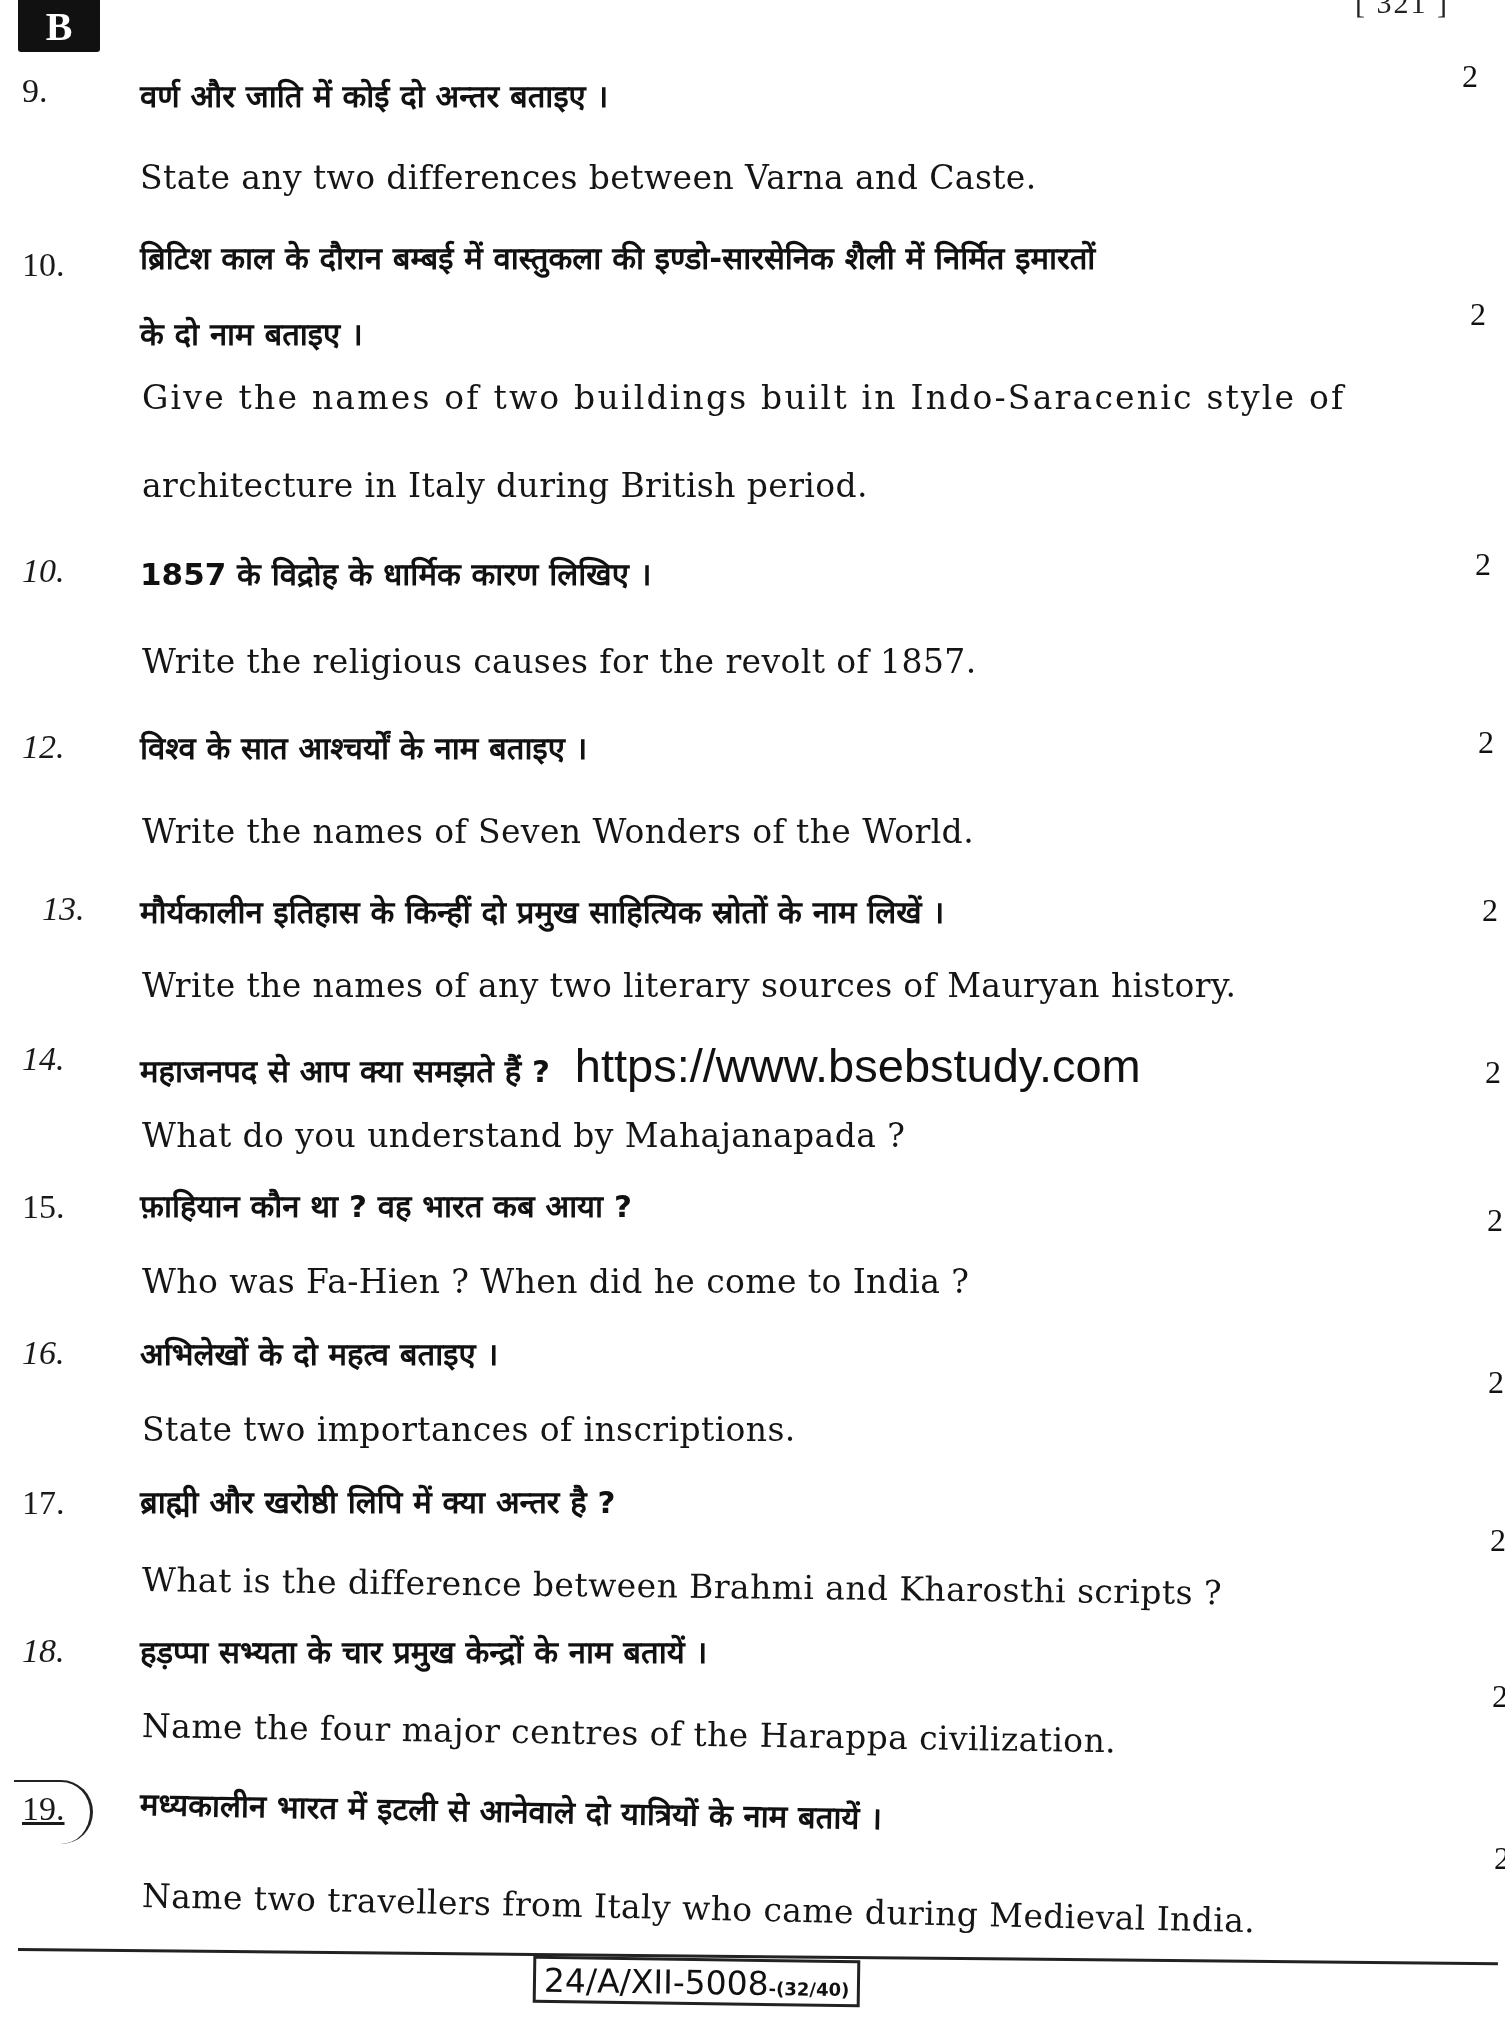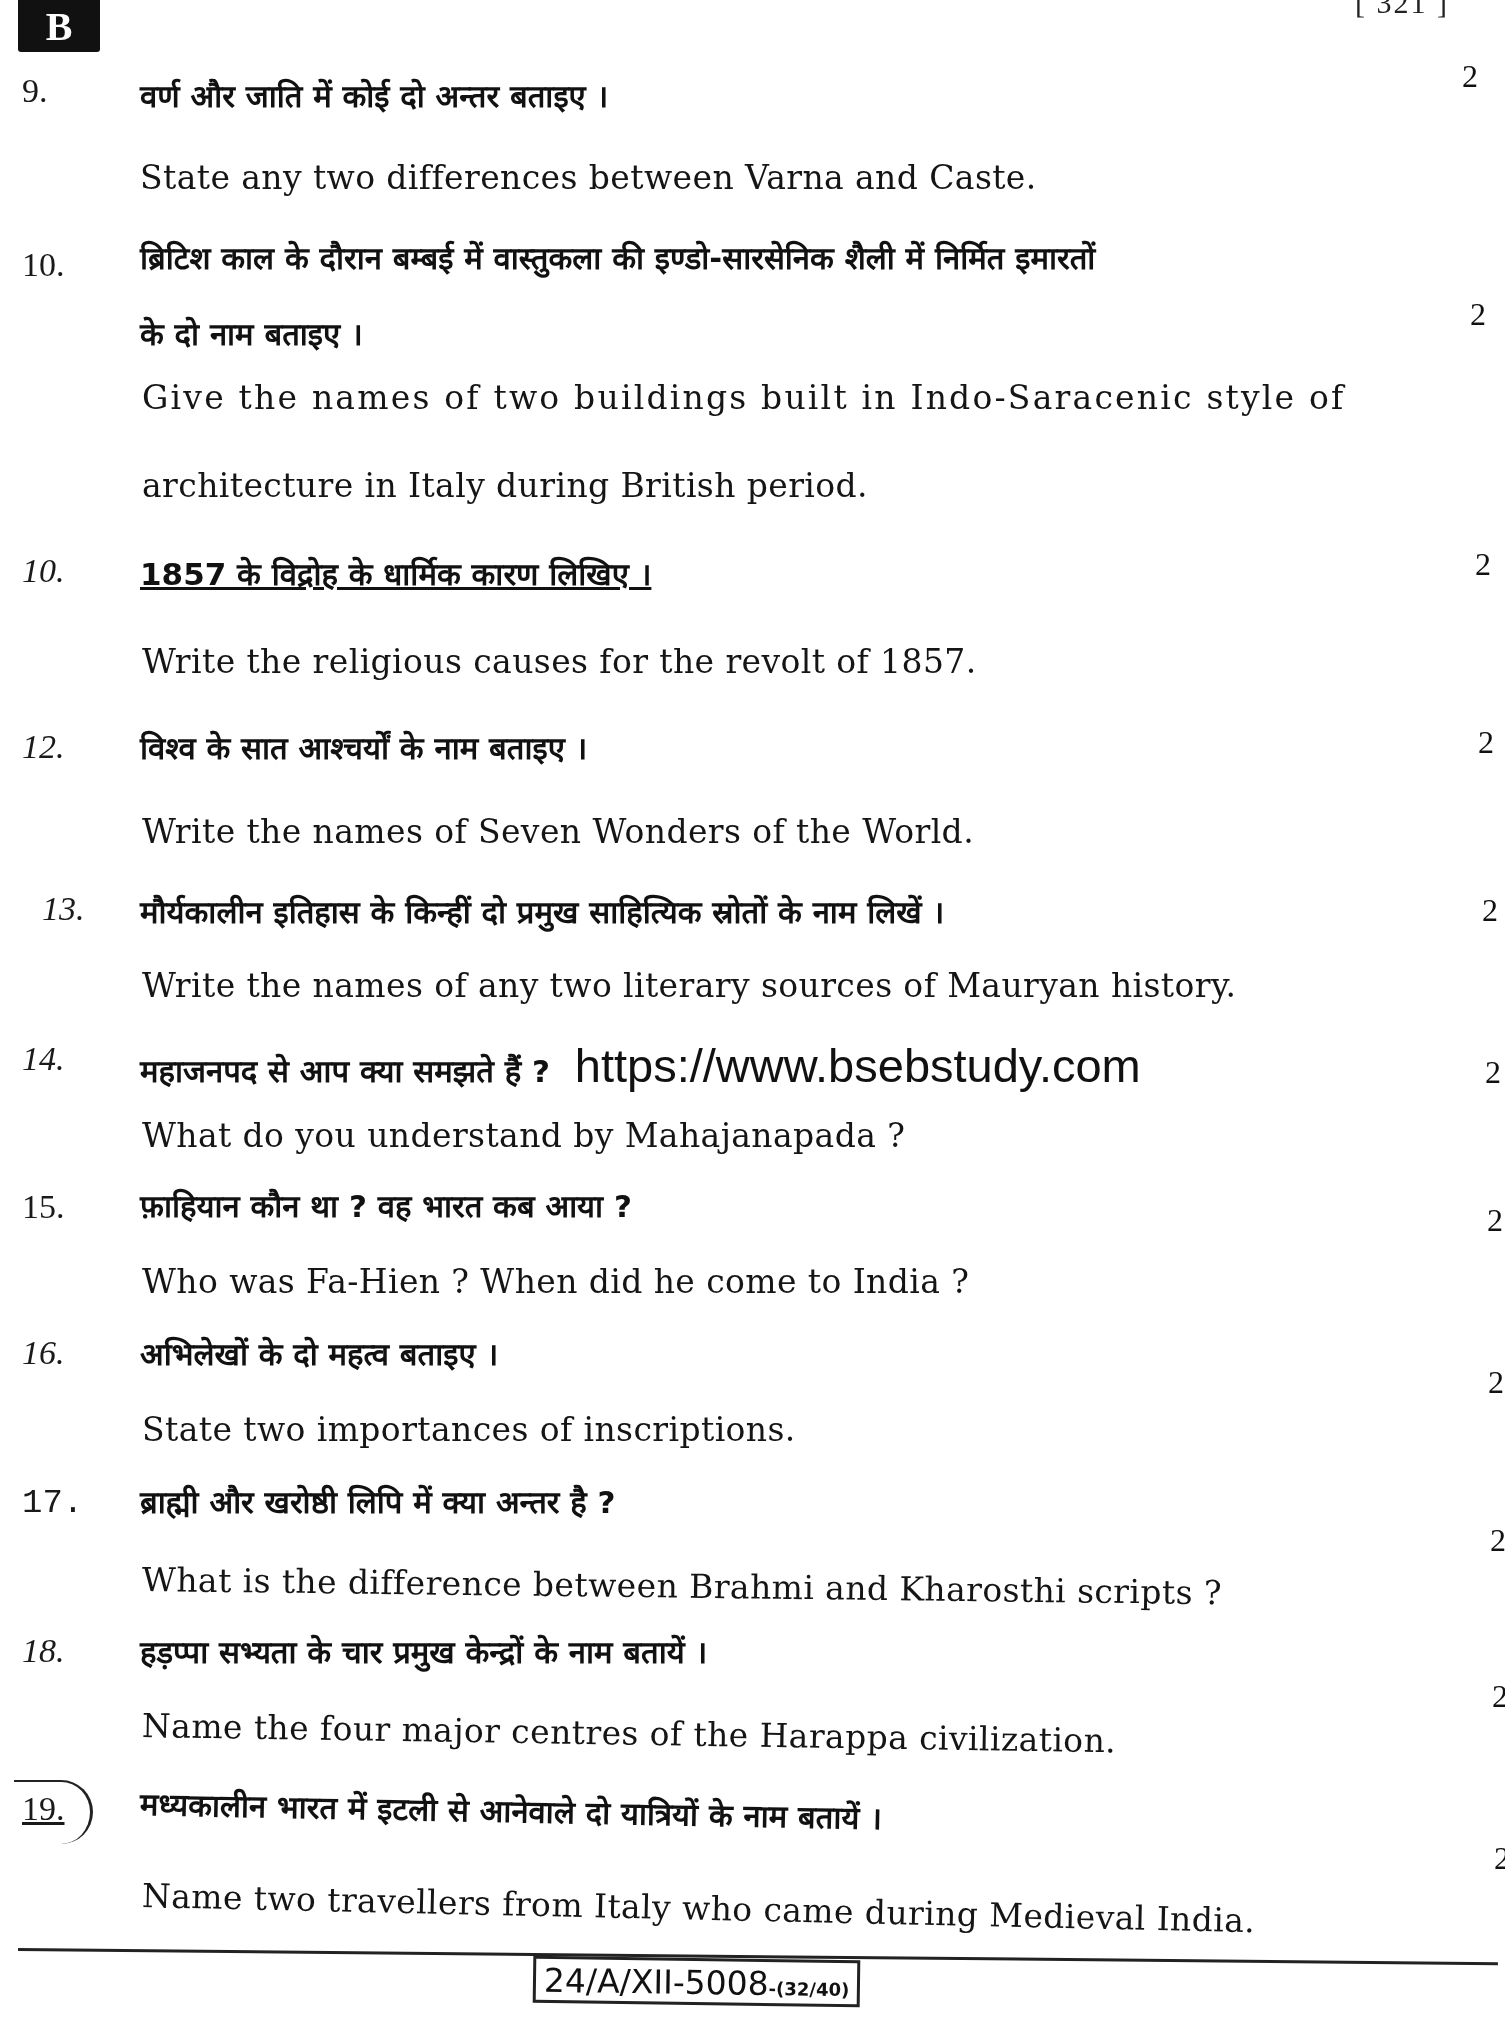--- a/index.html
+++ b/index.html
@@ -64,21 +64,21 @@
   <div class="q-num" style="top:246px;">10.</div>
   <div class="hi" style="top:236px;">ब्रिटिश काल के दौरान बम्बई में वास्तुकला की इण्डो-सारसेनिक शैली में निर्मित इमारतों</div>
   <div class="hi" style="top:312px;">के दो नाम बताइए ।</div>
   <div class="mark" style="left:1470px; top:296px;">2</div>
   <div class="en" style="top:378px; letter-spacing:2.2px;">Give the names of two buildings built in Indo-Saracenic style of</div>
   <div class="en" style="top:466px;">architecture in Italy during British period.</div>
 </div>
 
 <div>
   <div class="q-num ticked" style="top:552px;">10.</div>
-  <div class="hi" style="top:552px;text-decoration:underline;">1857 के विद्रोह के धार्मिक कारण लिखिए ।</div>
+  <div class="hi" style="top:552px;">1857 के विद्रोह के धार्मिक कारण लिखिए ।</div>
   <div class="mark" style="left:1475px; top:546px;">2</div>
   <div class="en" style="top:642px;">Write the religious causes for the revolt of 1857.</div>
 </div>
 
 <div>
   <div class="q-num ticked" style="top:728px;">12.</div>
   <div class="hi" style="top:726px;">विश्व के सात आश्चर्यों के नाम बताइए ।</div>
   <div class="mark" style="left:1478px; top:724px;">2</div>
   <div class="en" style="top:812px;">Write the names of Seven Wonders of the World.</div>
 </div>
@@ -108,21 +108,21 @@
 </div>
 
 <div>
   <div class="q-num ticked" style="top:1334px;">16.</div>
   <div class="hi" style="top:1332px;">अभिलेखों के दो महत्व बताइए ।</div>
   <div class="mark" style="left:1488px; top:1364px;">2</div>
   <div class="en" style="top:1410px;">State two importances of inscriptions.</div>
 </div>
 
 <div>
-  <div class="q-num" style="top:1484px;font-family:Liberation Mono, monospace;">17.</div>
+  <div class="q-num" style="top:1484px;">17.</div>
   <div class="hi" style="top:1480px;">ब्राह्मी और खरोष्ठी लिपि में क्या अन्तर है ?</div>
   <div class="mark" style="left:1490px; top:1522px;">2</div>
   <div class="en" style="top:1560px; transform:rotate(0.7deg); transform-origin:left center;">What is the difference between Brahmi and Kharosthi scripts ?</div>
 </div>
 
 <div>
   <div class="q-num ticked" style="top:1632px;">18.</div>
   <div class="hi" style="top:1630px;">हड़प्पा सभ्यता के चार प्रमुख केन्द्रों के नाम बतायें ।</div>
   <div class="mark" style="left:1492px; top:1678px;">2</div>
   <div class="en" style="top:1706px; transform:rotate(0.9deg); transform-origin:left center;">Name the four major centres of the Harappa civilization.</div>

